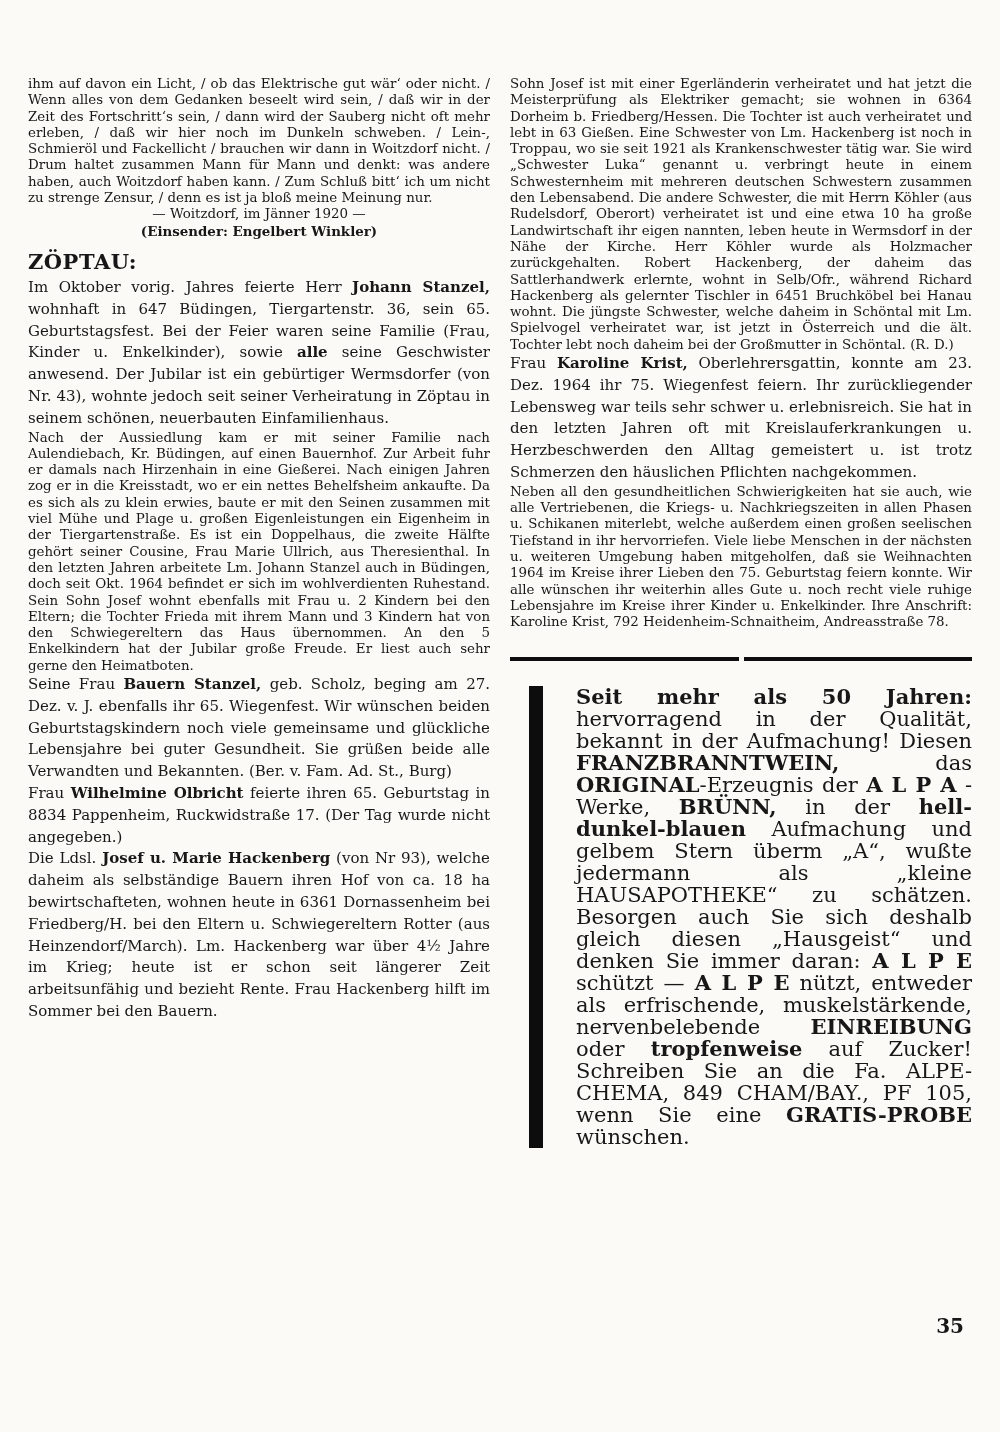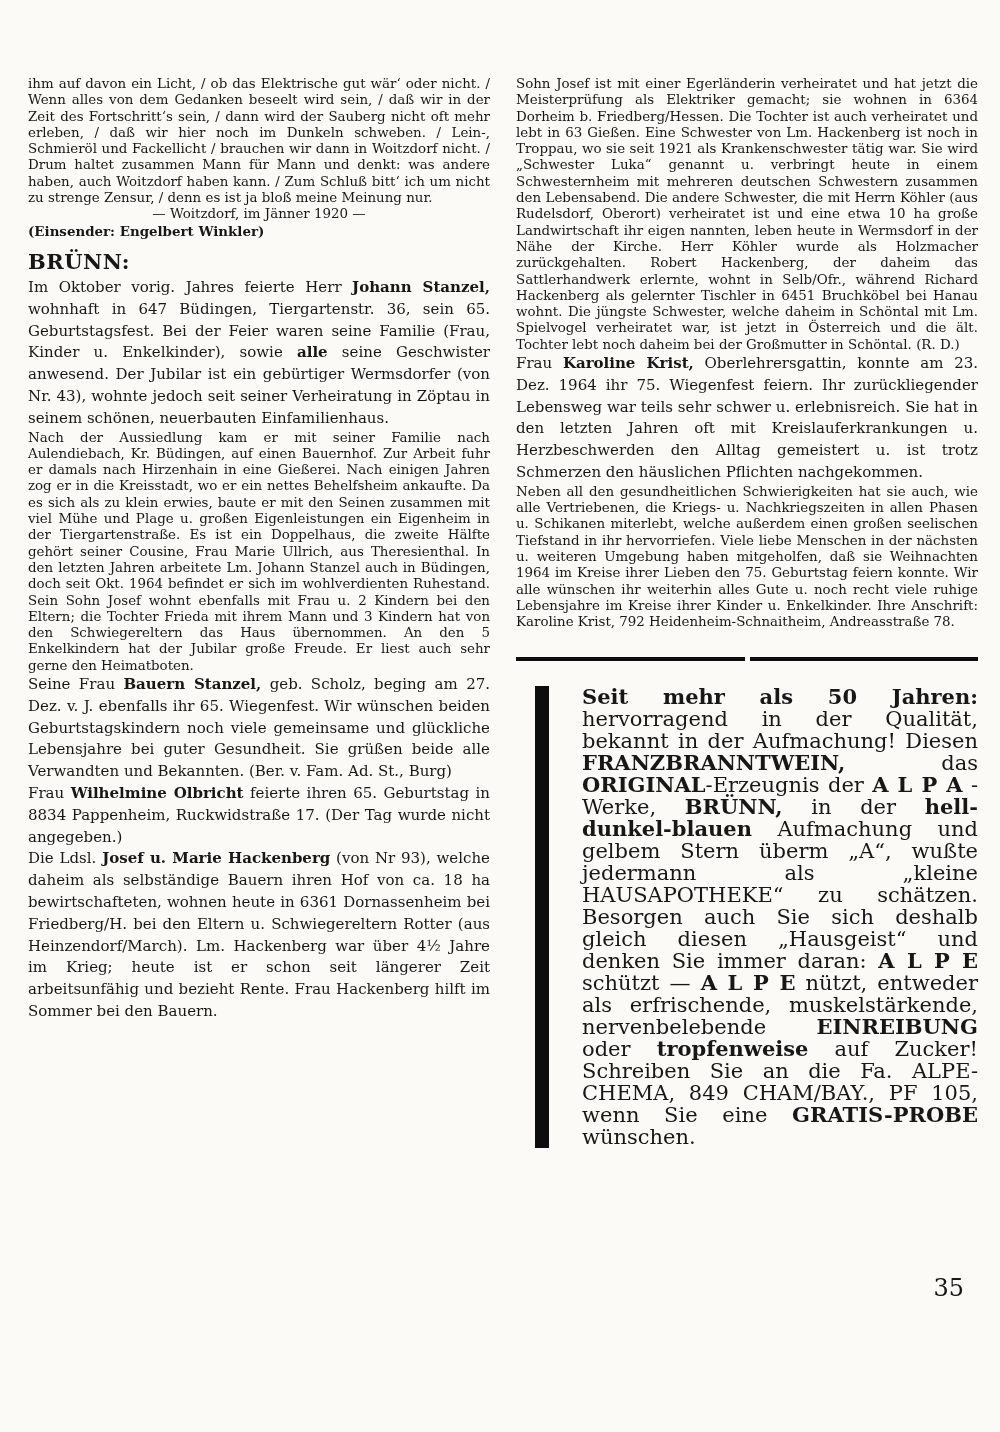--- a/index.html
+++ b/index.html
@@ -11,21 +11,21 @@
     font-family: "DejaVu Serif", "Liberation Serif", serif;
     position: relative;
     overflow: hidden;
   }
   .page {
     position: absolute;
     left: 28px;
     top: 76px;
     width: 950px;
     display: flex;
-    gap: 26px;
+    gap: 20px;
   }
   .col { width: 462px; flex: none; }
   p { margin: 0; text-align: justify; }
   .p-large { font-size: 15px; line-height: 21.8px; }
   .p-small { font-size: 13.4px; line-height: 16.3px; }
   h2.heading {
     font-size: 21px;
     font-weight: bold;
     margin: 9px 0 3px 0;
     letter-spacing: 0.5px;
@@ -36,35 +36,35 @@
     gap: 5px;
     margin: 26px 0 25px 0;
   }
   .rule span { flex: 1; border-top: 4px solid #0d0d0d; height: 0; }
   .ad { display: flex; padding-left: 19px; }
   .ad-bar { width: 14px; flex: none; background: #0d0d0d; margin-right: 33px; }
   .ad-text { font-size: 21px; line-height: 22px; text-align: justify; }
   .page-number {
     position: absolute;
     right: 36px;
-    top: 1274px;
-    font-size: 24px;
-    font-weight: normal;
+    top: 1314px;
+    font-size: 20px;
+    font-weight: bold;
   }
   b { font-weight: bold; }
 </style>
 </head>
 <body style="background: rgb(251, 250, 246); color: rgb(23, 23, 23);">
 
 <div class="page">
   <div class="col" id="left-column">
       <p class="p-small">ihm auf davon ein Licht, / ob das Elektrische gut wär‘ oder nicht. / Wenn alles von dem Gedanken beseelt wird sein, / daß wir in der Zeit des Fortschritt‘s sein, / dann wird der Sauberg nicht oft mehr erleben, / daß wir hier noch im Dunkeln schweben. / Lein-, Schmieröl und Fackellicht / brauchen wir dann in Woitzdorf nicht. / Drum haltet zusammen Mann für Mann und denkt: was andere haben, auch Woitzdorf haben kann. / Zum Schluß bitt‘ ich um nicht zu strenge Zensur, / denn es ist ja bloß meine Meinung nur.</p>
       <p class="p-small" style="text-align: center;">— Woitzdorf, im Jänner 1920 —</p>
-      <p class="p-small" style="text-align: left;"><b>(Einsender: Engelbert Winkler)</b></p>
-      <h2 class="heading">BRÜNN:</h2>
+      <p class="p-small" style="text-align: center;"><b>(Einsender: Engelbert Winkler)</b></p>
+      <h2 class="heading">ZÖPTAU:</h2>
       <p class="p-large">Im Oktober vorig. Jahres feierte Herr <b>Johann Stanzel,</b> wohnhaft in 647 Büdingen, Tiergartenstr. 36, sein 65. Geburtstagsfest. Bei der Feier waren seine Familie (Frau, Kinder u. Enkelkinder), sowie <b>alle</b> seine Geschwister anwesend. Der Jubilar ist ein gebürtiger Wermsdorfer (von Nr. 43), wohnte jedoch seit seiner Verheiratung in Zöptau in seinem schönen, neuerbauten Einfamilienhaus.</p>
       <p class="p-small">Nach der Aussiedlung kam er mit seiner Familie nach Aulendiebach, Kr. Büdingen, auf einen Bauernhof. Zur Arbeit fuhr er damals nach Hirzenhain in eine Gießerei. Nach einigen Jahren zog er in die Kreisstadt, wo er ein nettes Behelfsheim ankaufte. Da es sich als zu klein erwies, baute er mit den Seinen zusammen mit viel Mühe und Plage u. großen Eigenleistungen ein Eigenheim in der Tiergartenstraße. Es ist ein Doppelhaus, die zweite Hälfte gehört seiner Cousine, Frau Marie Ullrich, aus Theresienthal. In den letzten Jahren arbeitete Lm. Johann Stanzel auch in Büdingen, doch seit Okt. 1964 befindet er sich im wohlverdienten Ruhestand. Sein Sohn Josef wohnt ebenfalls mit Frau u. 2 Kindern bei den Eltern; die Tochter Frieda mit ihrem Mann und 3 Kindern hat von den Schwiegereltern das Haus übernommen. An den 5 Enkelkindern hat der Jubilar große Freude. Er liest auch sehr gerne den Heimatboten.</p>
       <p class="p-large">Seine Frau <b>Bauern Stanzel,</b> geb. Scholz, beging am 27. Dez. v. J. ebenfalls ihr 65. Wiegenfest. Wir wünschen beiden Geburtstagskindern noch viele gemeinsame und glückliche Lebensjahre bei guter Gesundheit. Sie grüßen beide alle Verwandten und Bekannten. (Ber. v. Fam. Ad. St., Burg)</p>
       <p class="p-large">Frau <b>Wilhelmine Olbricht</b> feierte ihren 65. Geburtstag in 8834 Pappenheim, Ruckwidstraße 17. (Der Tag wurde nicht angegeben.)</p>
       <p class="p-large">Die Ldsl. <b>Josef u. Marie Hackenberg</b> (von Nr 93), welche daheim als selbständige Bauern ihren Hof von ca. 18 ha bewirtschafteten, wohnen heute in 6361 Dornassenheim bei Friedberg/H. bei den Eltern u. Schwiegereltern Rotter (aus Heinzendorf/March). Lm. Hackenberg war über 4½ Jahre im Krieg; heute ist er schon seit längerer Zeit arbeitsunfähig und bezieht Rente. Frau Hackenberg hilft im Sommer bei den Bauern.</p>
     </div>
   <div class="col" id="right-column">
       <p class="p-small">Sohn Josef ist mit einer Egerländerin verheiratet und hat jetzt die Meisterprüfung als Elektriker gemacht; sie wohnen in 6364 Dorheim b. Friedberg/Hessen. Die Tochter ist auch verheiratet und lebt in 63 Gießen. Eine Schwester von Lm. Hackenberg ist noch in Troppau, wo sie seit 1921 als Krankenschwester tätig war. Sie wird „Schwester Luka“ genannt u. verbringt heute in einem Schwesternheim mit mehreren deutschen Schwestern zusammen den Lebensabend. Die andere Schwester, die mit Herrn Köhler (aus Rudelsdorf, Oberort) verheiratet ist und eine etwa 10 ha große Landwirtschaft ihr eigen nannten, leben heute in Wermsdorf in der Nähe der Kirche. Herr Köhler wurde als Holzmacher zurückgehalten. Robert Hackenberg, der daheim das Sattlerhandwerk erlernte, wohnt in Selb/Ofr., während Richard Hackenberg als gelernter Tischler in 6451 Bruchköbel bei Hanau wohnt. Die jüngste Schwester, welche daheim in Schöntal mit Lm. Spielvogel verheiratet war, ist jetzt in Österreich und die ält. Tochter lebt noch daheim bei der Großmutter in Schöntal. (R. D.)</p>
       <p class="p-large">Frau <b>Karoline Krist,</b> Oberlehrersgattin, konnte am 23. Dez. 1964 ihr 75. Wiegenfest feiern. Ihr zurückliegender Lebensweg war teils sehr schwer u. erlebnisreich. Sie hat in den letzten Jahren oft mit Kreislauferkrankungen u. Herzbeschwerden den Alltag gemeistert u. ist trotz Schmerzen den häuslichen Pflichten nachgekommen.</p>
       <p class="p-small">Neben all den gesundheitlichen Schwierigkeiten hat sie auch, wie alle Vertriebenen, die Kriegs- u. Nachkriegszeiten in allen Phasen u. Schikanen miterlebt, welche außerdem einen großen seelischen Tiefstand in ihr hervorriefen. Viele liebe Menschen in der nächsten u. weiteren Umgebung haben mitgeholfen, daß sie Weihnachten 1964 im Kreise ihrer Lieben den 75. Geburtstag feiern konnte. Wir alle wünschen ihr weiterhin alles Gute u. noch recht viele ruhige Lebensjahre im Kreise ihrer Kinder u. Enkelkinder. Ihre Anschrift: Karoline Krist, 792 Heidenheim-Schnaitheim, Andreasstraße 78.</p>

